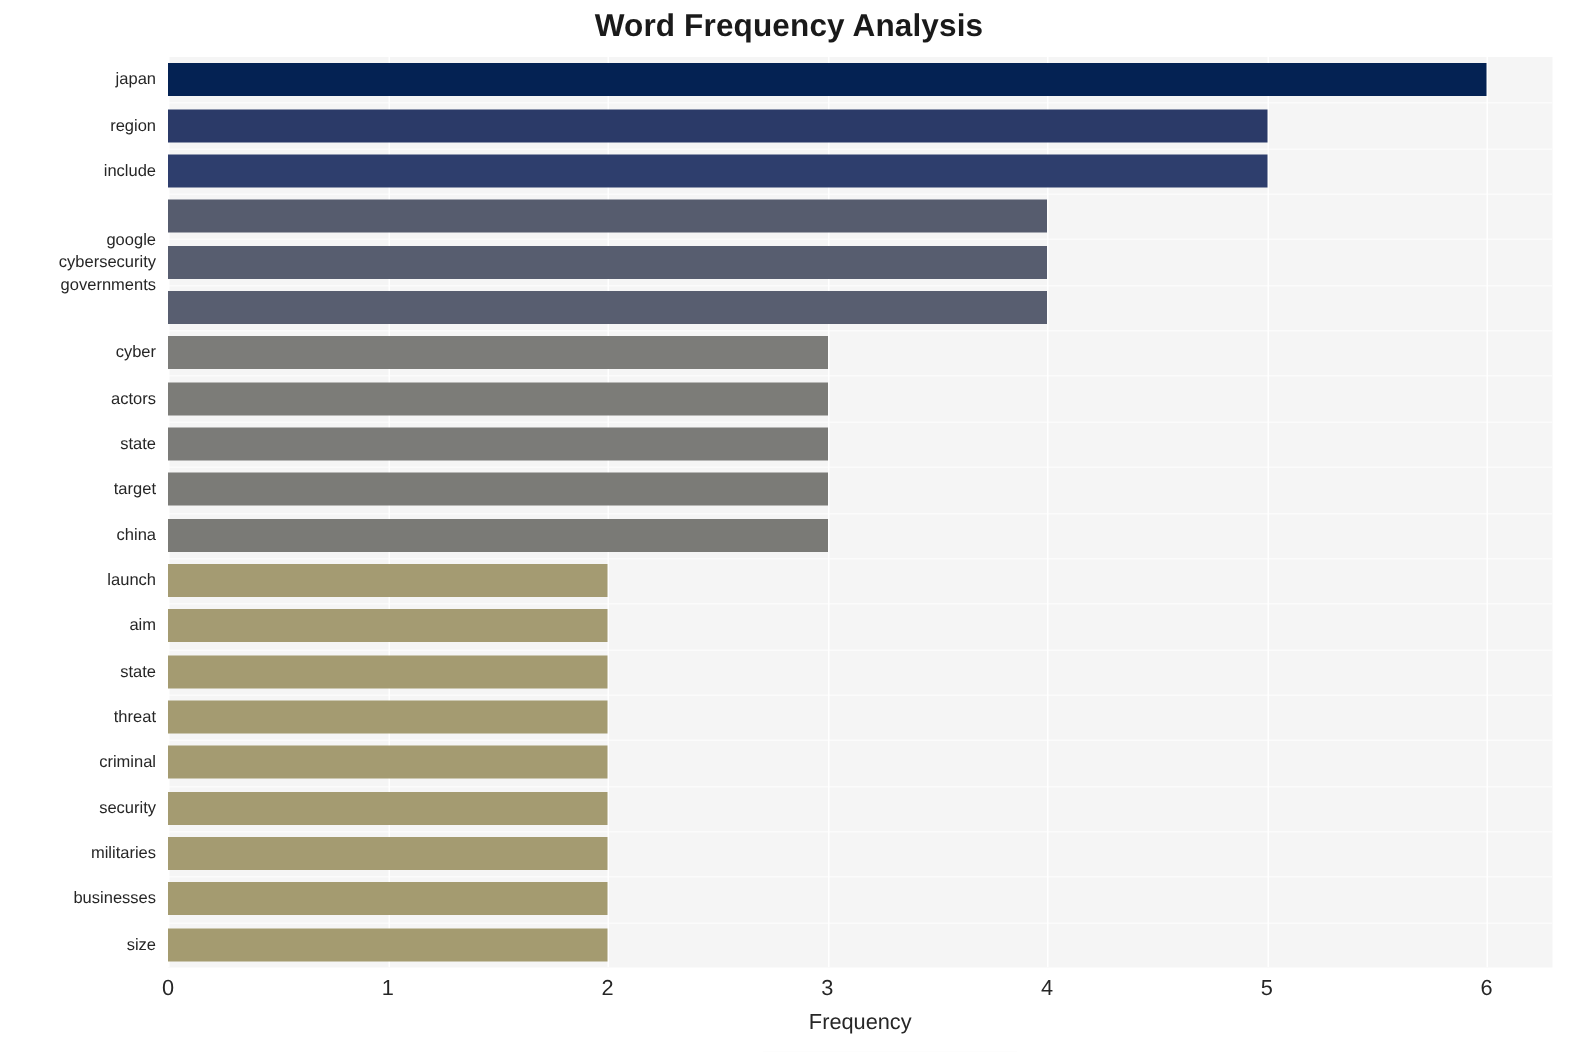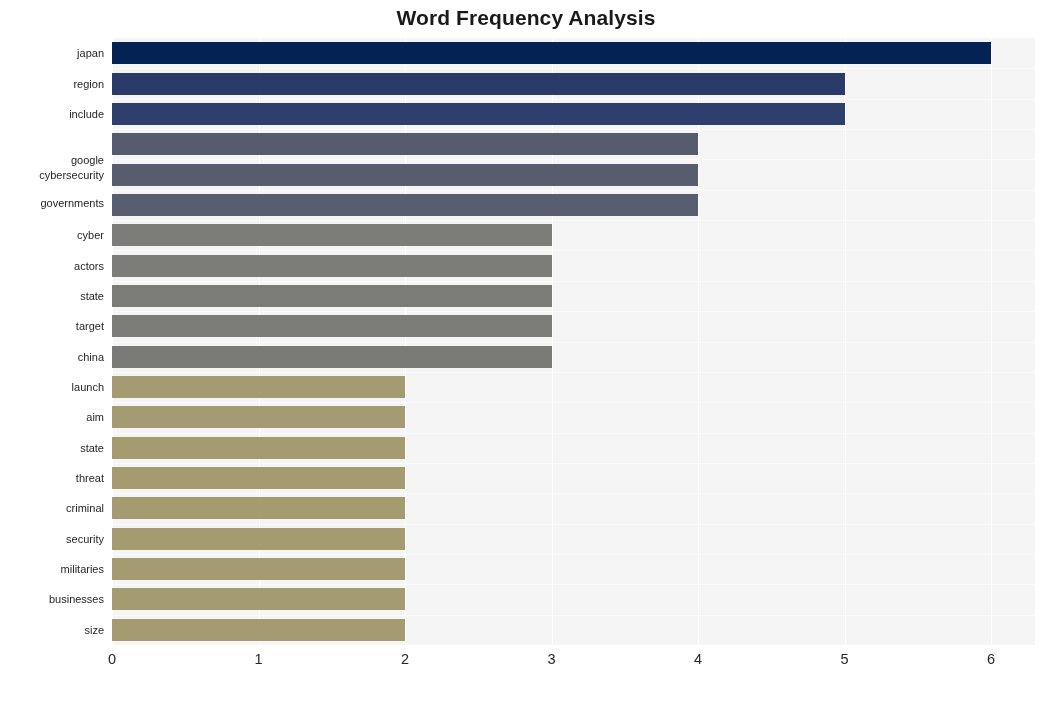--- a/index.html
+++ b/index.html
@@ -180,21 +180,21 @@
         <div class="bar" title="size: 2" style="width: 293.016px; height: 22px; top: 580.825px; background: rgb(164, 155, 112);"></div>
       </div>
   </div>
 
   <div id="y-axis">
       <div class="y-tick-label" style="top: 15.175px;">japan</div>
       <div class="y-tick-label" style="top: 45.525px;">region</div>
       <div class="y-tick-label" style="top: 75.875px;">include</div>
       <div class="y-tick-label" style="top: 122px;">google</div>
       <div class="y-tick-label" style="top: 136.575px;">cybersecurity</div>
-      <div class="y-tick-label" style="top: 165px;">governments</div>
+      <div class="y-tick-label" style="top: 152px;">governments</div>
       <div class="y-tick-label" style="top: 197.275px;">cyber</div>
       <div class="y-tick-label" style="top: 227.625px; text-align: right;">actors</div>
       <div class="y-tick-label" style="top: 257.975px;">state</div>
       <div class="y-tick-label" style="top: 288.325px;">target</div>
       <div class="y-tick-label" style="top: 318.675px;">china</div>
       <div class="y-tick-label" style="top: 349.025px; padding-left: 38px;">launch</div>
       <div class="y-tick-label" style="top: 379.375px;">aim</div>
       <div class="y-tick-label" style="top: 409.725px;">state</div>
       <div class="y-tick-label" style="top: 440.075px;">threat</div>
       <div class="y-tick-label" style="top: 470.425px;">criminal</div>
@@ -206,14 +206,15 @@
   <div id="x-axis">
       <div class="x-tick-label" style="left: 0px;">0</div>
       <div class="x-tick-label" style="left: 146.508px;">1</div>
       <div class="x-tick-label" style="left: 293.016px;">2</div>
       <div class="x-tick-label" style="left: 439.524px;">3</div>
       <div class="x-tick-label" style="left: 586.032px;">4</div>
       <div class="x-tick-label" style="left: 732.54px;">5</div>
       <div class="x-tick-label" style="left: 879.048px;">6</div>
     </div>
 
+  <div id="x-axis-title">Frequency</div>
 
 </div>
 
 </body></html>

